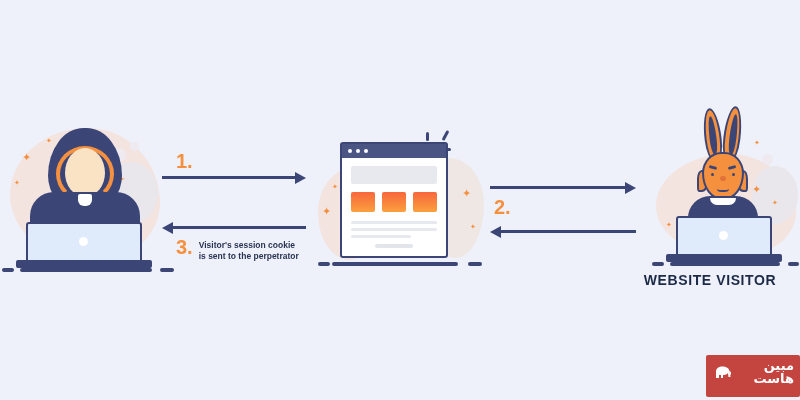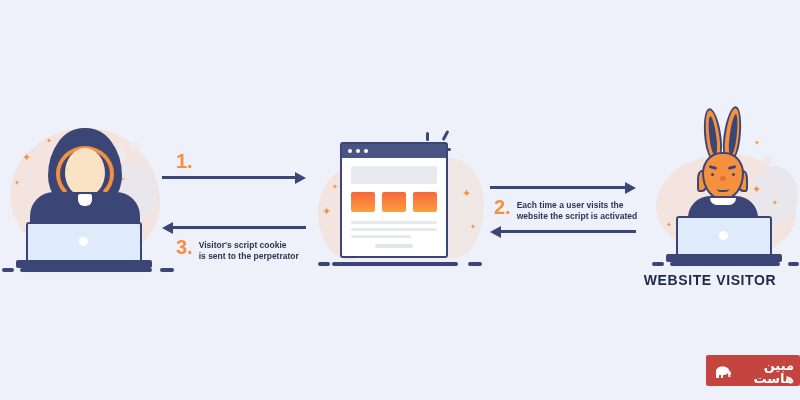--- a/index.html
+++ b/index.html
@@ -284,21 +284,21 @@
     border-radius: 1px;
   }
 
   
   .logo {
     position: absolute;
     display: flex;
     align-items: center;
     background: #c4443f;
     border-radius: 2px;
-    padding: 4px 6px 1px 8px;
+    padding: 4px 6px 12px 8px;
     gap: 5px;
     direction: rtl;
   }
   .logo-text {
     color: #ffffff;
     font-size: 13px;
     font-weight: bold;
     line-height: 1;
     font-family: "DejaVu Sans", sans-serif;
   }
@@ -431,32 +431,30 @@
     <div class="arrow-line" style="right:10px;"></div>
     <div class="arrow-head right"></div>
   </div>
 
   <div class="arrow-wrap" style="left:162px; top:222px; width:144px;">
     <div class="arrow-line" style="left:10px;"></div>
     <div class="arrow-head left"></div>
   </div>
   <div class="step" style="left:176px; top:238px; width:130px;">
     <span class="step-num">3.</span>
-    <span class="step-text">Visitor's script cookie
+    <span class="step-text">Visitor's session cookie
 is sent to the perpetrator</span>
   </div>
 
   <div class="arrow-wrap" style="left:490px; top:182px; width:146px;">
     <div class="arrow-line" style="right:10px;"></div>
     <div class="arrow-head right"></div>
   </div>
   <div class="step" style="left:494px; top:198px; width:150px;">
     <span class="step-num">2.</span>
-    <span class="step-text">Each time a user visits the
-website the script is activated</span>
   </div>
   <div class="arrow-wrap" style="left:490px; top:226px; width:146px;">
     <div class="arrow-line" style="left:10px;"></div>
     <div class="arrow-head left"></div>
   </div>
 
   <div class="logo" style="left:706px; top:355px;">
     <span class="logo-text">مبین هاست</span>
     <span class="logo-mark">
       <svg width="18" height="15" viewBox="0 0 18 15" xmlns="http://www.w3.org/2000/svg">

